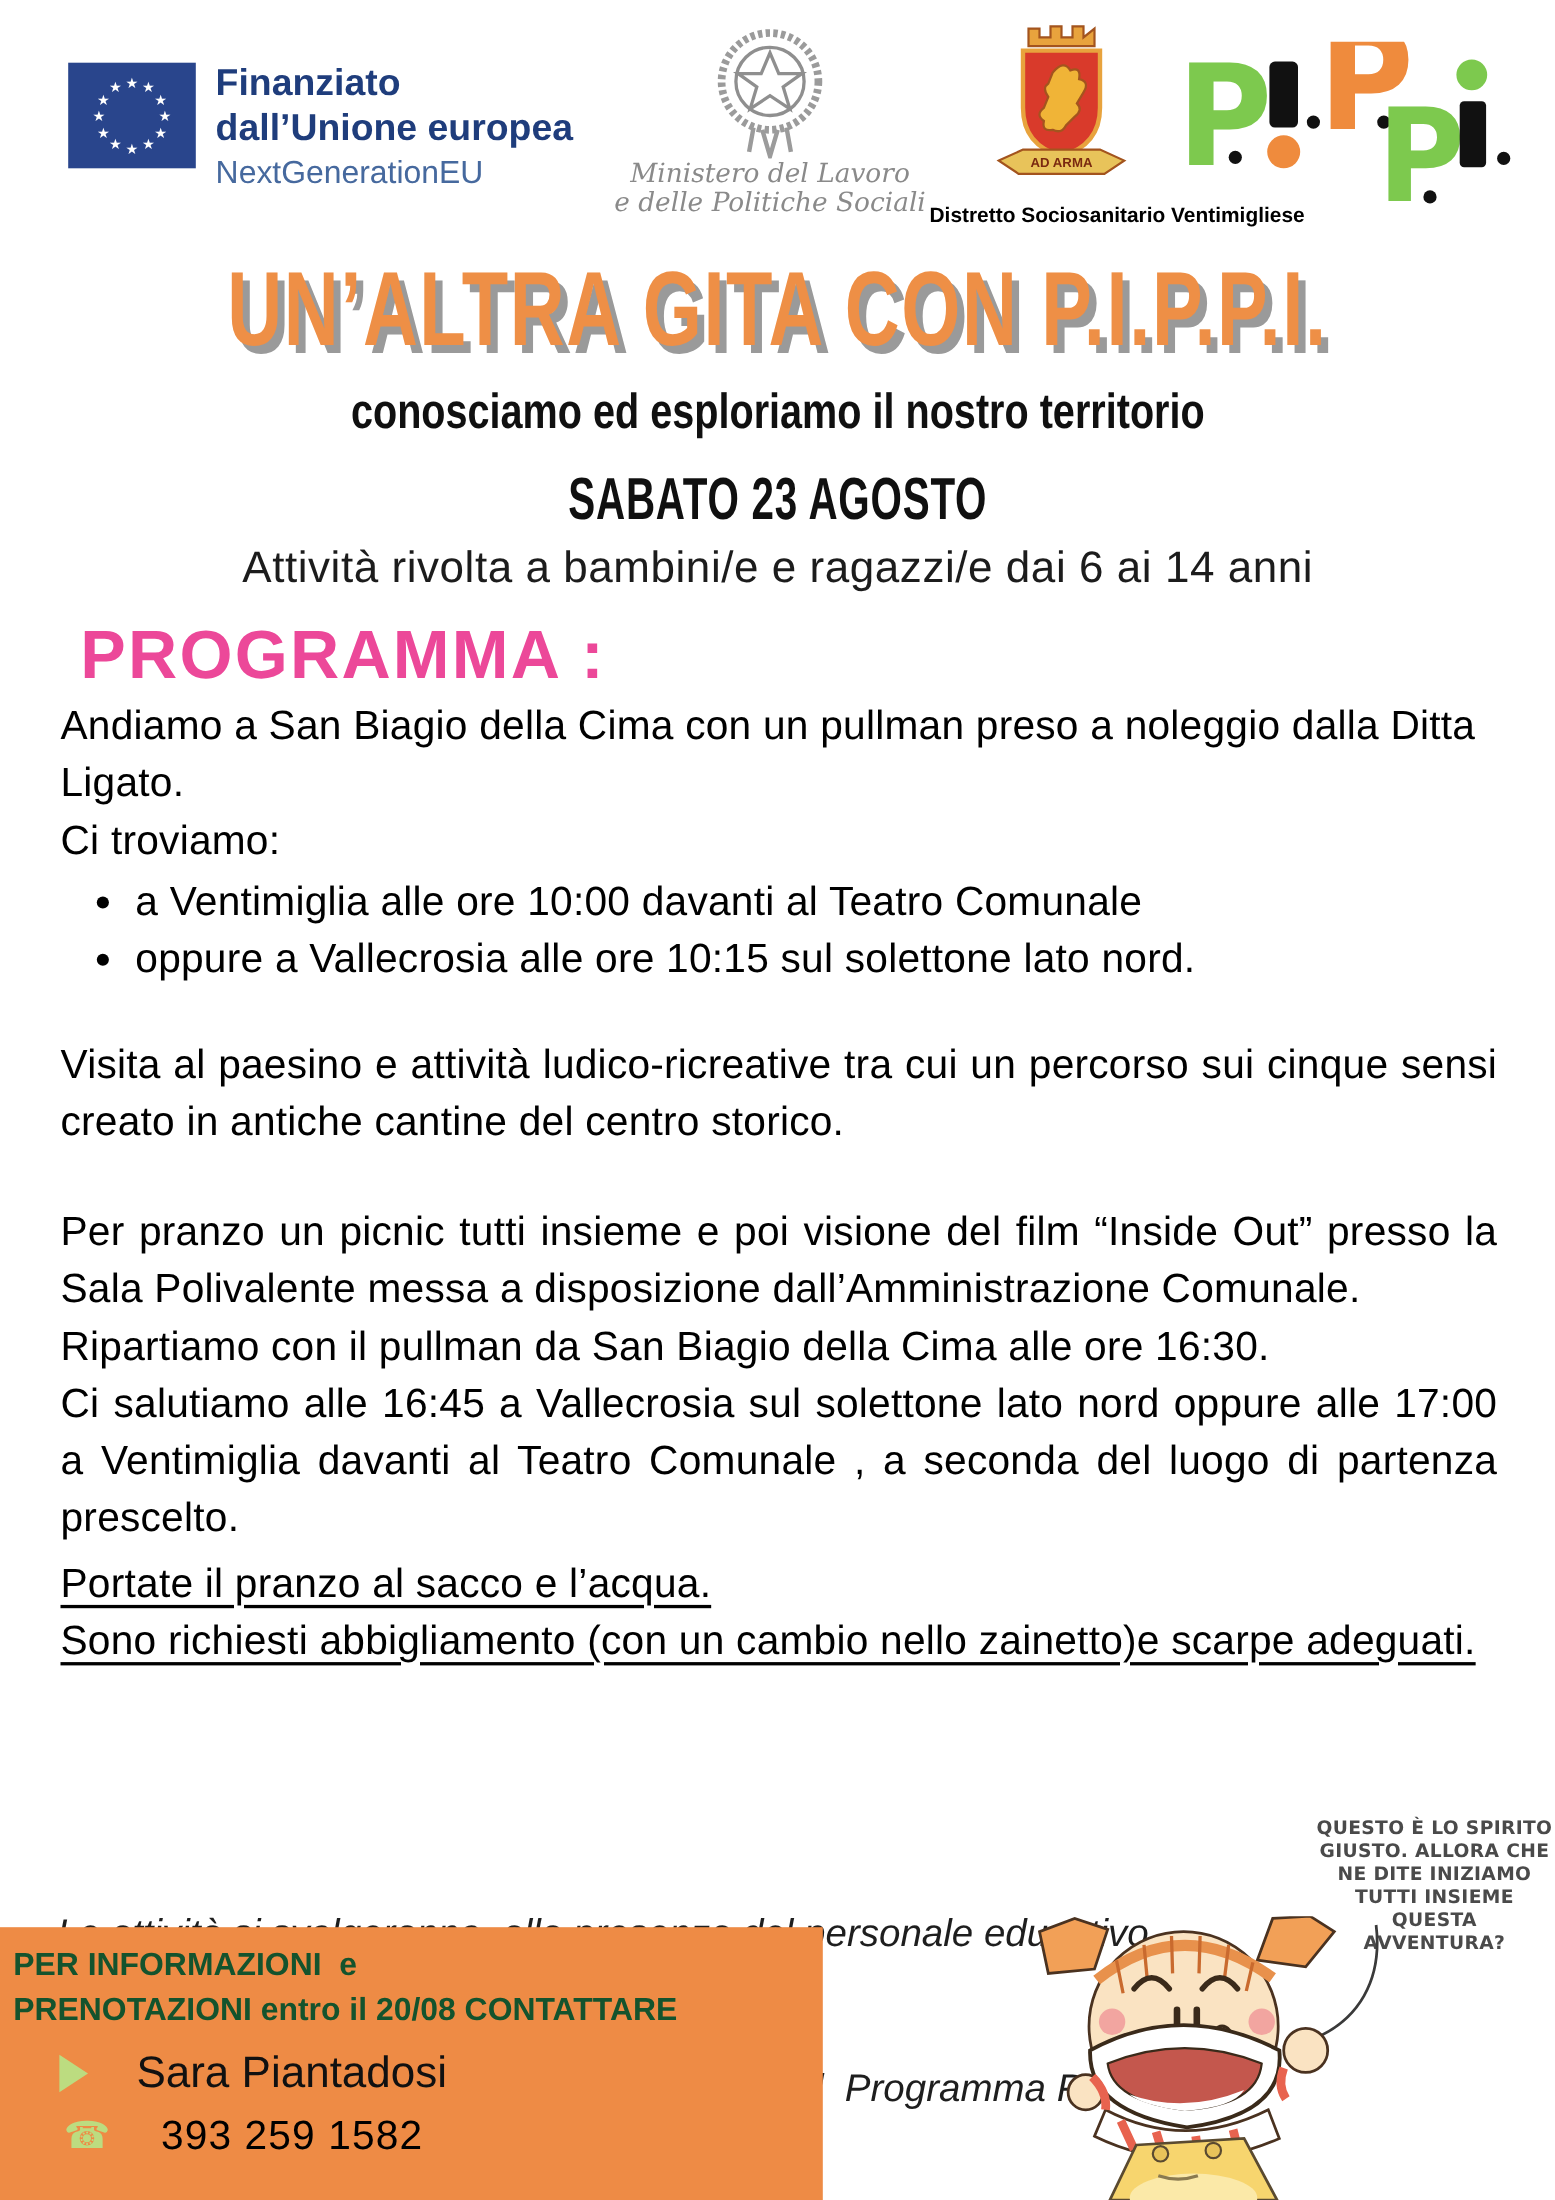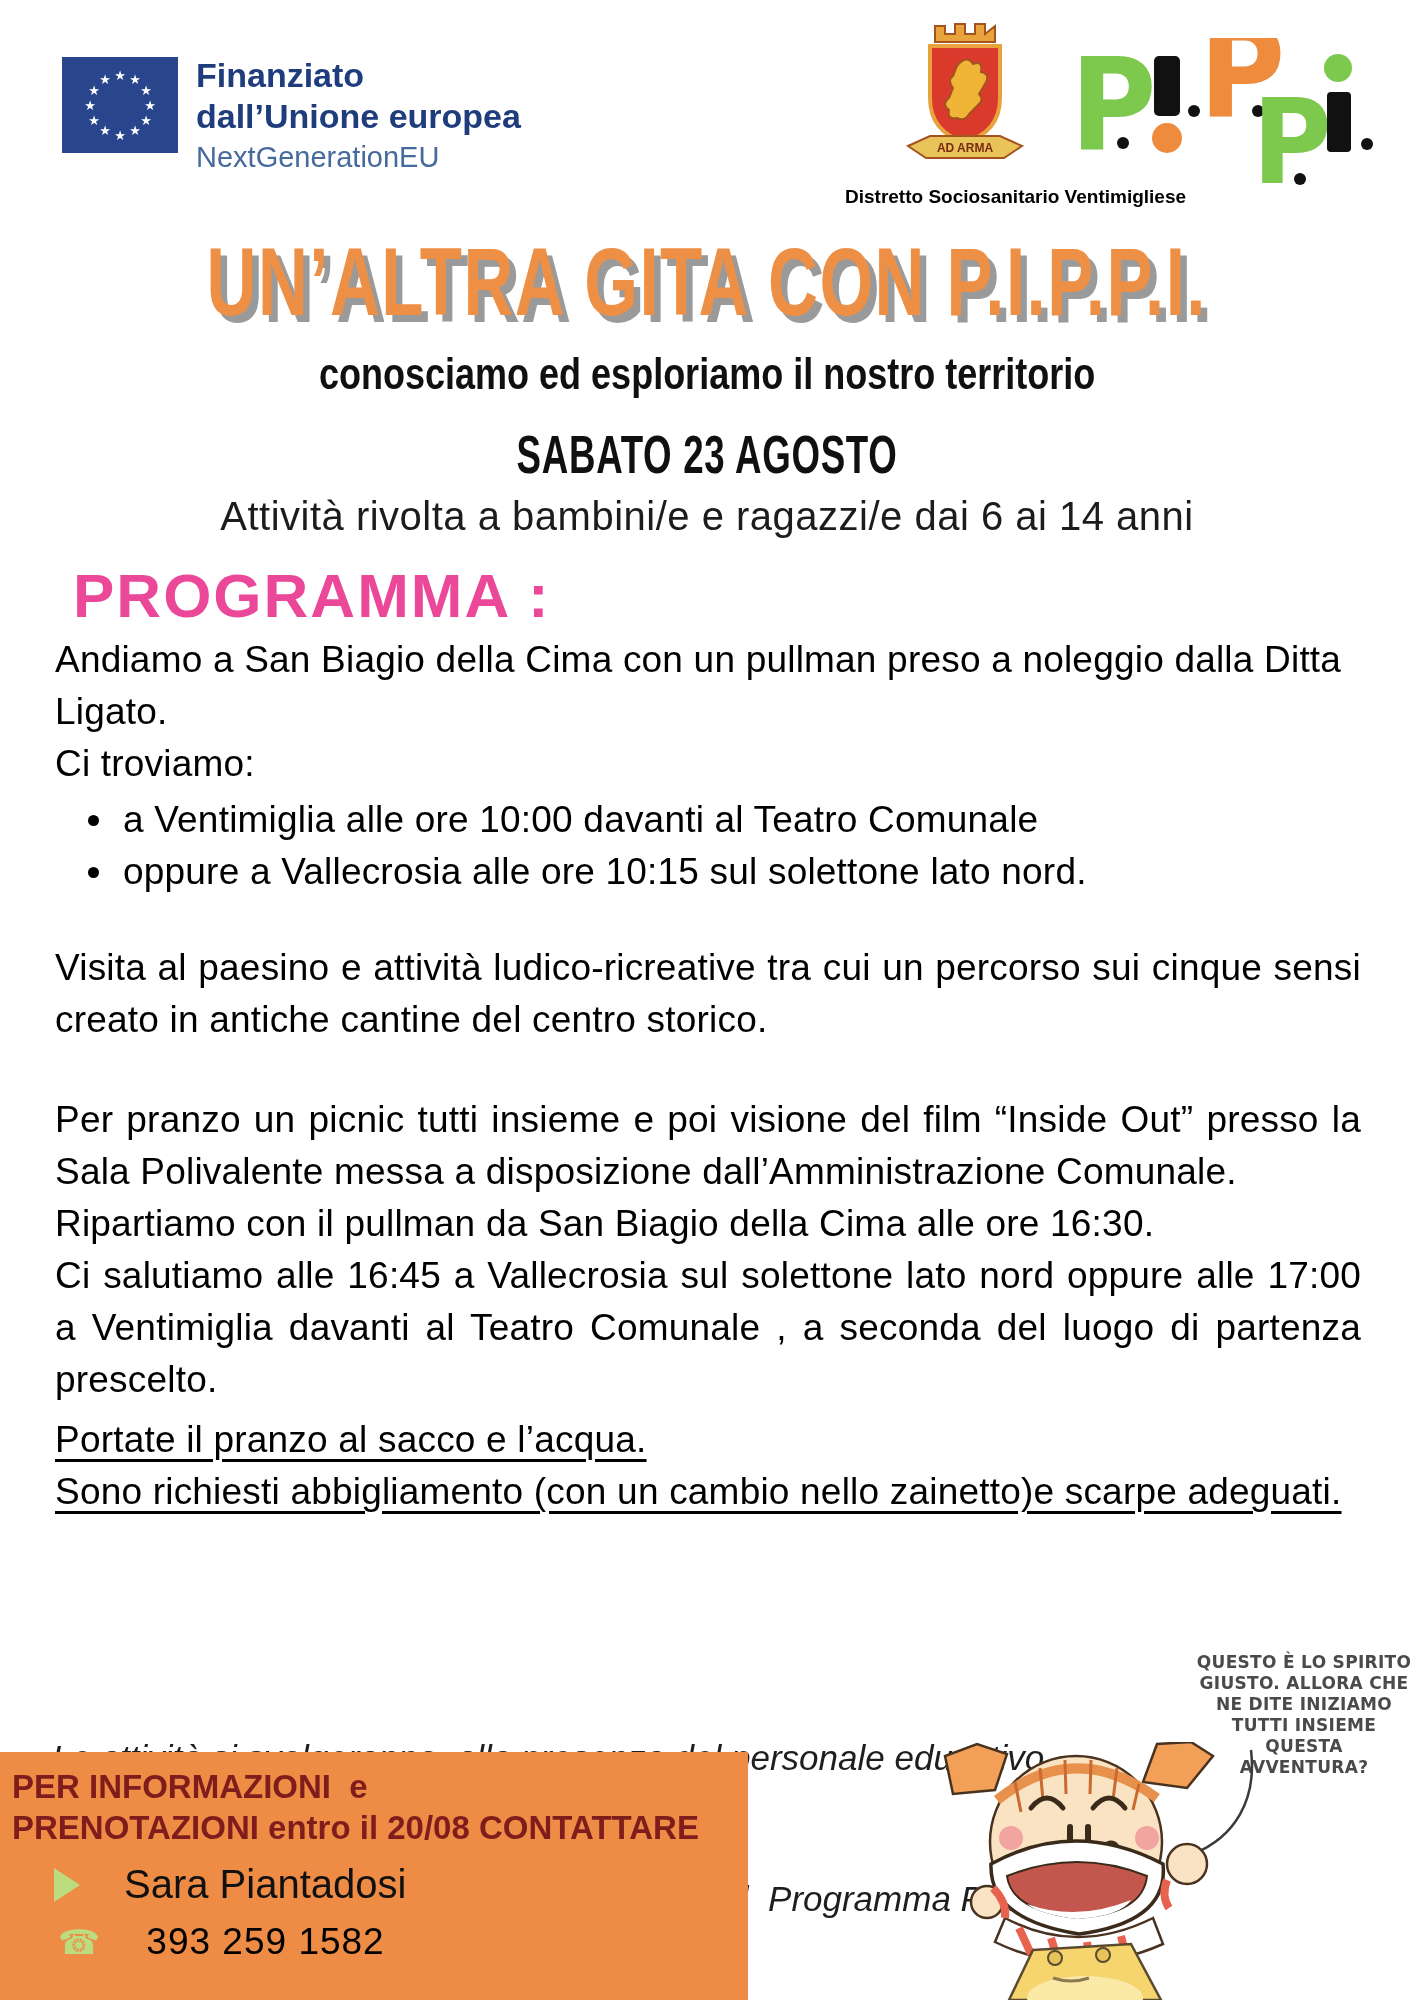--- a/index.html
+++ b/index.html
@@ -40,21 +40,21 @@
   .content ul{margin:4px 0 0 0;padding:0 0 0 62px;}
   .content li{margin:0;padding-left:6px;}
   .jst{text-align:justify;}
   .mt-gap{margin-top:44px !important;}
   .mt-gap2{margin-top:48px !important;}
   .mt-sm{margin-top:8px !important;}
   .uline{text-decoration:underline;text-decoration-thickness:2.5px;text-underline-offset:7px;}
   .note{position:absolute;left:52px;top:1640px;width:1120px;font-style:italic;font-size:35px;line-height:47px;color:#1e1e1e;white-space:pre-wrap;}
   
   .contact-box{position:absolute;left:0;top:1752px;width:748px;height:248px;background:#EE8B45;box-sizing:border-box;padding:14px 0 0 12px;}
-  .contact-title{font-size:33px;font-weight:800;line-height:41px;color:#7f1d1d;white-space:pre;}
+  .contact-title{font-size:29px;font-weight:800;line-height:41px;color:#14532d;white-space:pre;}
   .contact-row{display:flex;align-items:center;margin:14px 0 0 42px;gap:30px;}
   .tri-icon{width:0;height:0;border-left:26px solid #BCDC80;border-top:17px solid transparent;border-bottom:17px solid transparent;margin-right:14px;}
   .phone-icon{color:#BCDC80;font-size:34px;line-height:34px;margin:0 16px 0 4px;font-family:"DejaVu Sans",sans-serif;}
   .contact-name{font-size:40px;color:#111;}
   .contact-phone{font-size:37px;color:#000000;letter-spacing:1px;}
   
   .speech{position:absolute;left:1196px;top:1652px;width:216px;text-align:center;
     font-family:"DejaVu Sans",sans-serif;font-weight:bold;font-size:17px;line-height:21px;color:#4a4a4a;letter-spacing:.3px;}
   .speech span{display:block;}
   .girl{position:absolute;left:935px;top:1742px;}
@@ -77,20 +77,30 @@
       <span class="star" style="left: 21.5px; top: 41.5px;">★</span>
       <span class="star" style="left: 25.5192px; top: 26.5px;">★</span>
       <span class="star" style="left: 36.5px; top: 15.5192px;">★</span>
     </div>
   <div class="eu-text">
     <div class="l1">Finanziato</div>
     <div class="l2">dall’Unione europea</div>
     <div class="l3">NextGenerationEU</div>
   </div>
 
+  <div class="ministry">
+    <svg width="118" height="122" viewBox="0 0 118 122">
+      <circle cx="59" cy="52" r="44" fill="none" stroke="#9b9b9b" stroke-width="7" stroke-dasharray="4 3"></circle>
+      <circle cx="59" cy="52" r="31" fill="none" stroke="#8f8f8f" stroke-width="3"></circle>
+      <polygon points="59,26 67,45 88,45 71,57 77,77 59,65 41,77 47,57 30,45 51,45" fill="#ffffff" stroke="#8f8f8f" stroke-width="3"></polygon>
+      <path d="M44,94 L40,116 M74,94 L78,116 M52,96 L59,120 L66,96" fill="none" stroke="#9b9b9b" stroke-width="4"></path>
+    </svg>
+    <div class="script">Ministero del Lavoro</div>
+    <div class="script">e delle Politiche Sociali</div>
+  </div>
 
   <div class="distretto">
     <svg width="130" height="168" viewBox="0 0 130 168">
 
       <path d="M35,28 L35,12 L45,12 L45,20 L55,20 L55,10 L65,10 L65,20 L75,20 L75,10 L85,10 L85,20 L95,12 L95,28 Z" fill="#E8A33D" stroke="#a3541e" stroke-width="2"></path>
 
       <path d="M30,32 h70 v52 q0,34 -35,44 q-35,-10 -35,-44 Z" fill="#D93A2B" stroke="#E8A33D" stroke-width="4"></path>
 
       <path d="M57,52 q10,-12 16,-2 q10,-4 8,8 q10,2 4,12 l-6,10 q6,6 -2,12 l-8,8 q-4,8 -12,4 q-10,2 -8,-8 q-8,-6 0,-12 l4,-10 q-6,-8 0,-12 Z" fill="#F0B437" stroke="#a3541e" stroke-width="2"></path>
 

